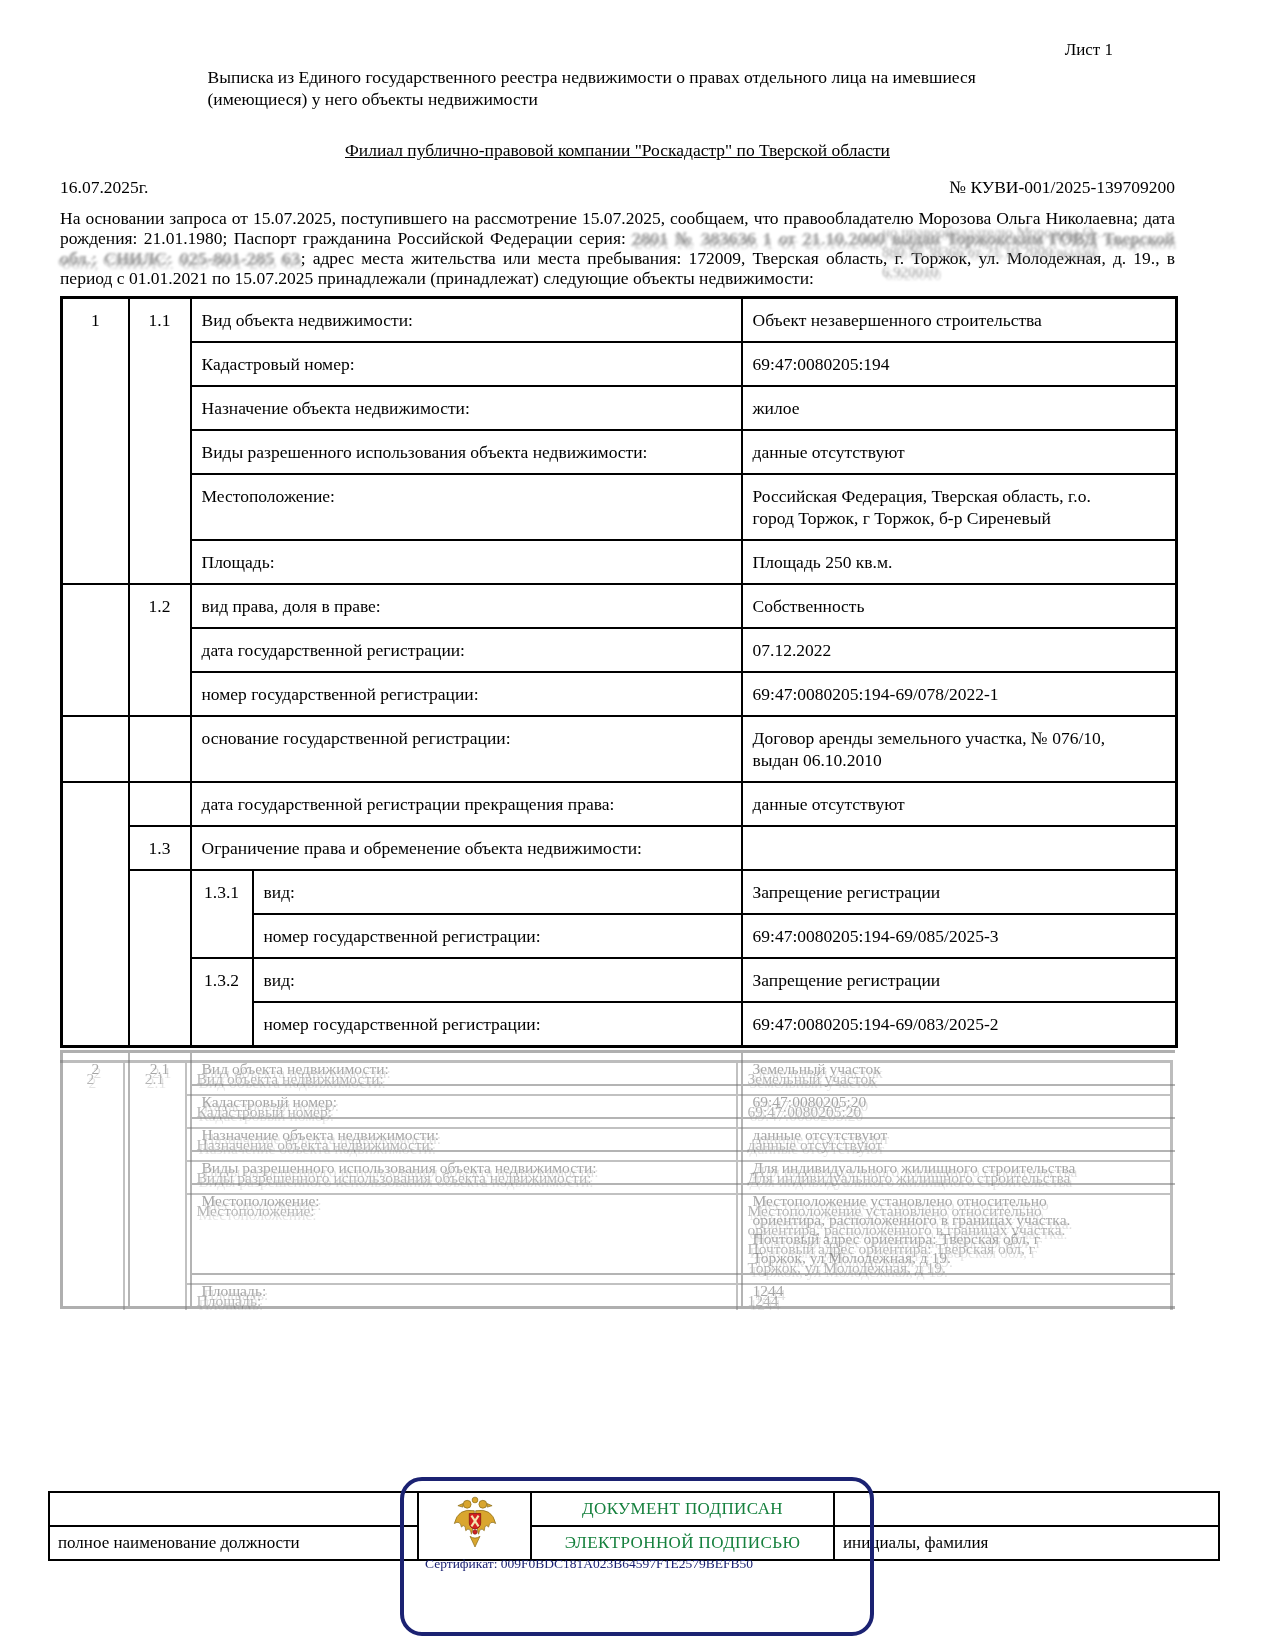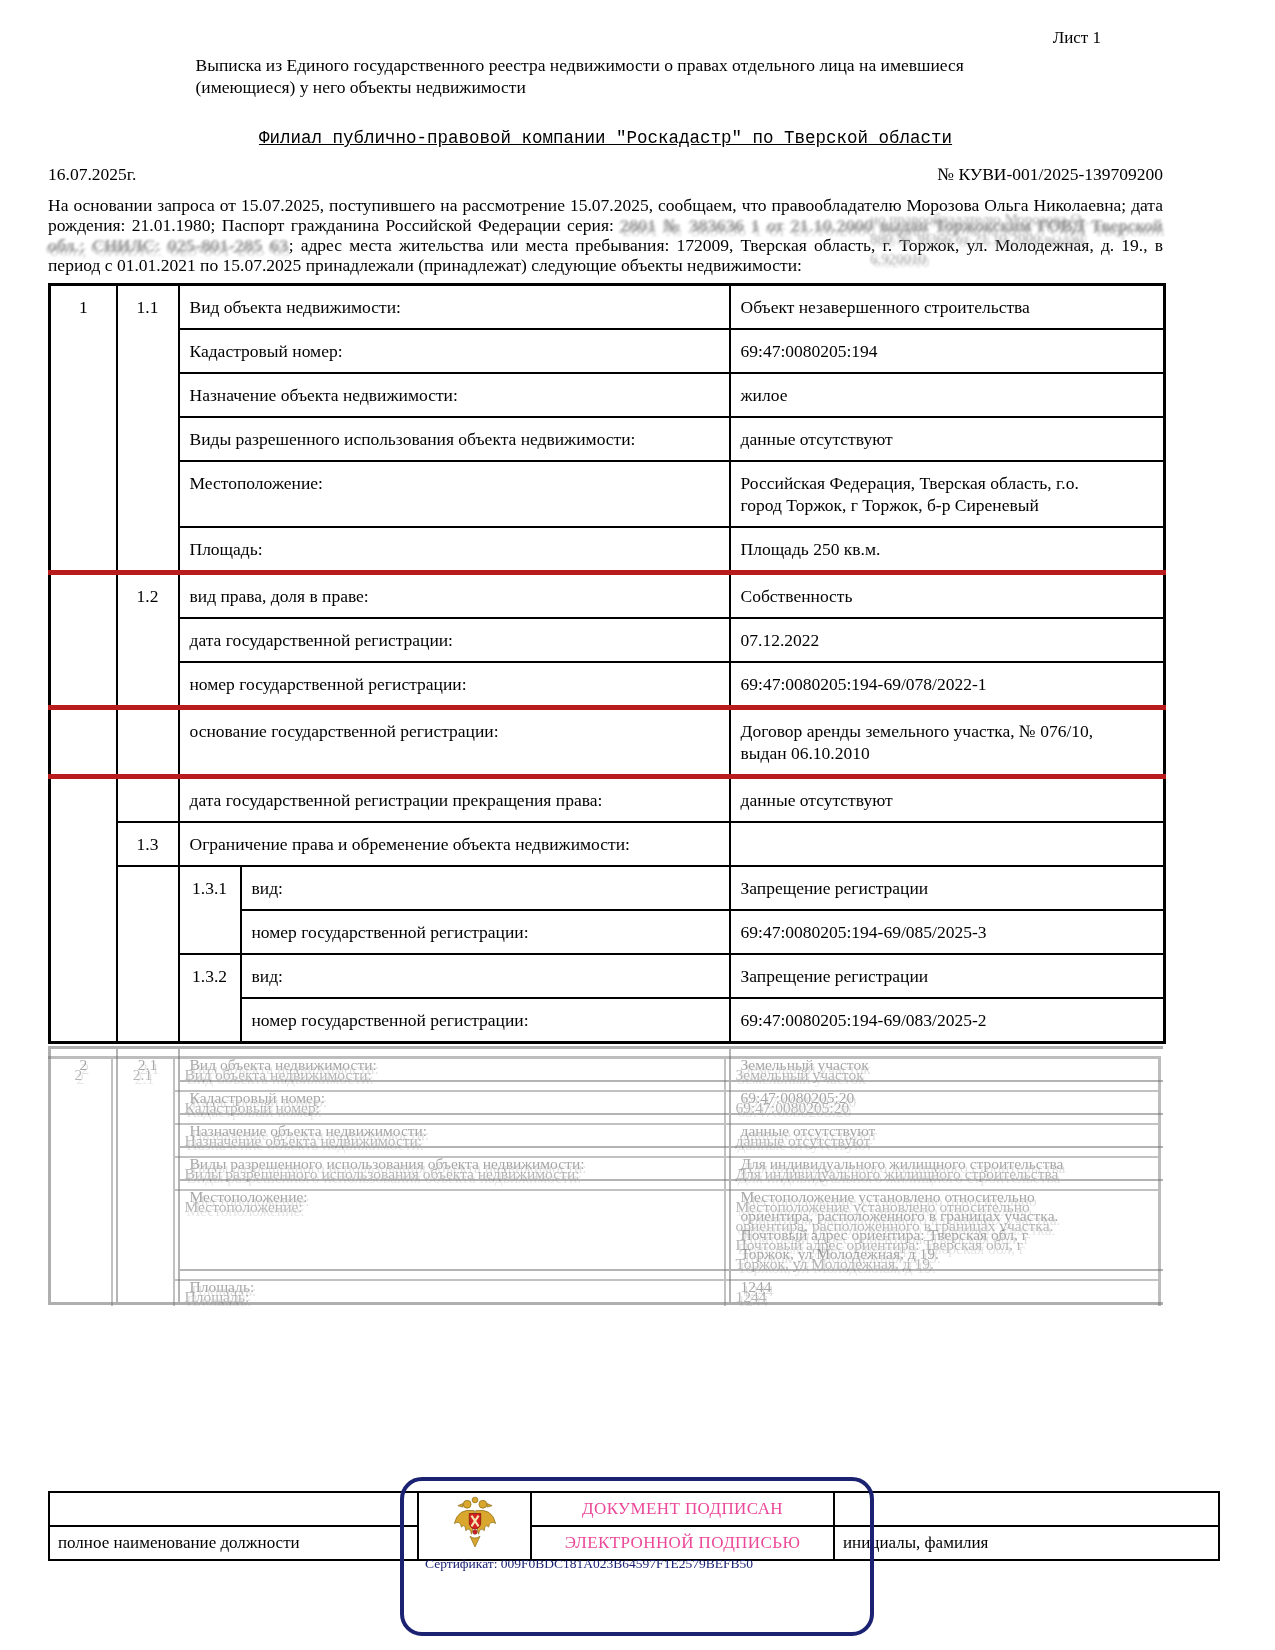--- a/index.html
+++ b/index.html
@@ -2,65 +2,65 @@
 <html><head>
 <meta charset="utf-8">
 <style>
   html,body{margin:0;padding:0;background:#888;}
   .sheet{
     position:relative;
     width:1275px;height:1650px;
     margin:0 auto;background:#ffffff;
     font-family:"Liberation Serif","DejaVu Serif",serif;
     color:#000;overflow:hidden;
-    padding:0;box-sizing:border-box;
+    padding:12px;box-sizing:border-box;
   }
   .content{position:relative;margin:0 48px;width:1115px;}
   .sheet-label{padding-top:28px;text-align:right;padding-right:62px;font-size:17px;}
   .title{margin:6px auto 0;max-width:820px;font-size:17.5px;line-height:22px;}
-  .org{margin-top:30px;text-align:center;font-size:17.5px;text-decoration:underline;font-family:Liberation Mono, monospace;}
+  .org{margin-top:30px;text-align:center;font-size:17.5px;text-decoration:underline;}
   .org-caption{margin-top:3px;text-align:center;font-size:12.5px;}
   .meta-row{margin-top:16px;display:flex;justify-content:space-between;font-size:17.5px;}
   .intro{position:relative;margin-top:10px;font-size:17.5px;line-height:20px;text-align:justify;z-index:1;}
   .redacted{
     color:#8d8d8d;filter:blur(0.9px);letter-spacing:.4px;
     text-shadow:-2px 2px 0 rgba(130,130,130,.55), 2px 5px 0 rgba(150,150,150,.45);
   }
   .ghost-fragment{
     position:absolute;left:822px;top:14px;width:300px;
     color:#9a9a9a;font-size:15px;line-height:20px;white-space:pre-line;
     filter:blur(1.1px);opacity:.8;pointer-events:none;
     text-shadow:3px 3px 0 rgba(140,140,140,.5);
   }
 
   
   table.reg{border-collapse:collapse;width:1115px;margin-top:8px;table-layout:fixed;}
   table.reg{border:3px solid #000;}
   table.reg td{border:2px solid #000;padding:10px 10px;font-size:17.5px;line-height:22px;vertical-align:top;word-wrap:break-word;}
   table.reg td.num{text-align:center;padding-left:4px;padding-right:4px;}
   table.reg td.val{white-space:pre-line;}
-  table.reg tr.sect td{border-top:5px solid #b91c1c;border-radius:19px;}
+  table.reg tr.sect td{border-top:2px solid #b91c1c;border-radius:19px;}
   col.c1{width:67px}col.c2{width:62px}col.c3{width:62px}col.c4{width:489px}col.c5{width:435px}
 
   
   .ghost-wrap{position:relative;height:260px;overflow:hidden;margin-top:2px;}
   .ghost-copy{position:absolute;left:0;top:0;opacity:.55;filter:blur(.35px);}
   .ghost-copy.ghost-b{top:10px;left:-5px;opacity:.45;}
   table.ghost{border-collapse:collapse;width:1115px;table-layout:fixed;border:3px solid #6f6f6f;color:#5d5d5d;}
   table.ghost td{border:2px solid #787878;padding:6px 10px;font-size:15.5px;line-height:19px;vertical-align:top;
     text-shadow:2px 4px 0 rgba(110,110,110,.4);word-wrap:break-word;}
   table.ghost td.num{text-align:center;}
   table.ghost td.val{white-space:pre-line;}
 
   
   .footer-area{position:absolute;left:48px;top:1491px;width:1170px;z-index:2;}
   table.footer{border-collapse:collapse;width:1170px;table-layout:fixed;}
   table.footer td{border:2px solid #000;font-size:17px;padding:2px 8px;vertical-align:middle;}
   col.f1{width:369px}col.f2{width:113px}col.f3{width:303px}col.f4{width:385px}
-  td.sign-line{color:#ec4899;text-align:center;font-size:16px;letter-spacing:.4px;}
+  td.sign-line{color:#15803d;text-align:center;font-size:16px;letter-spacing:.4px;}
   td.emblem-cell{text-align:center;padding:0;}
   .stamp{
     position:absolute;left:400px;top:1477px;width:466px;height:151px;
     border:4px solid #1b2272;border-radius:22px;z-index:3;pointer-events:none;
   }
   .cert-block{
     position:absolute;left:425px;top:1551px;width:350px;z-index:4;
     color:#1b2272;font-size:13.5px;line-height:25px;
   }
 </style>

